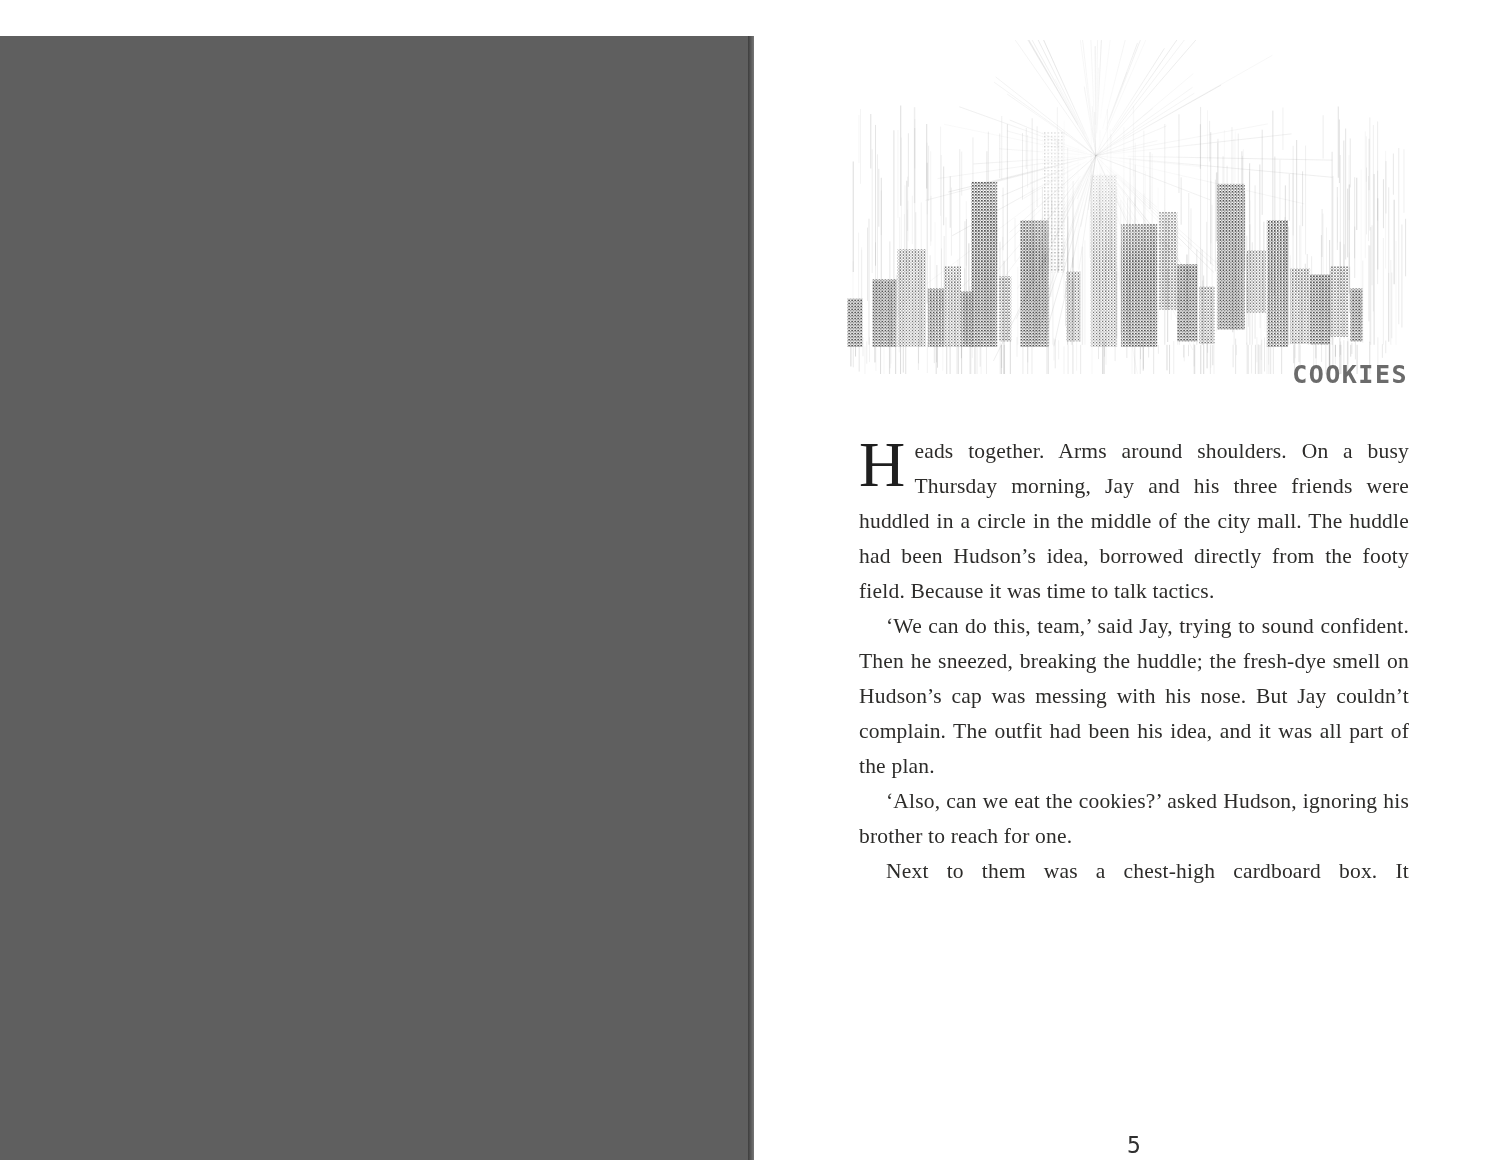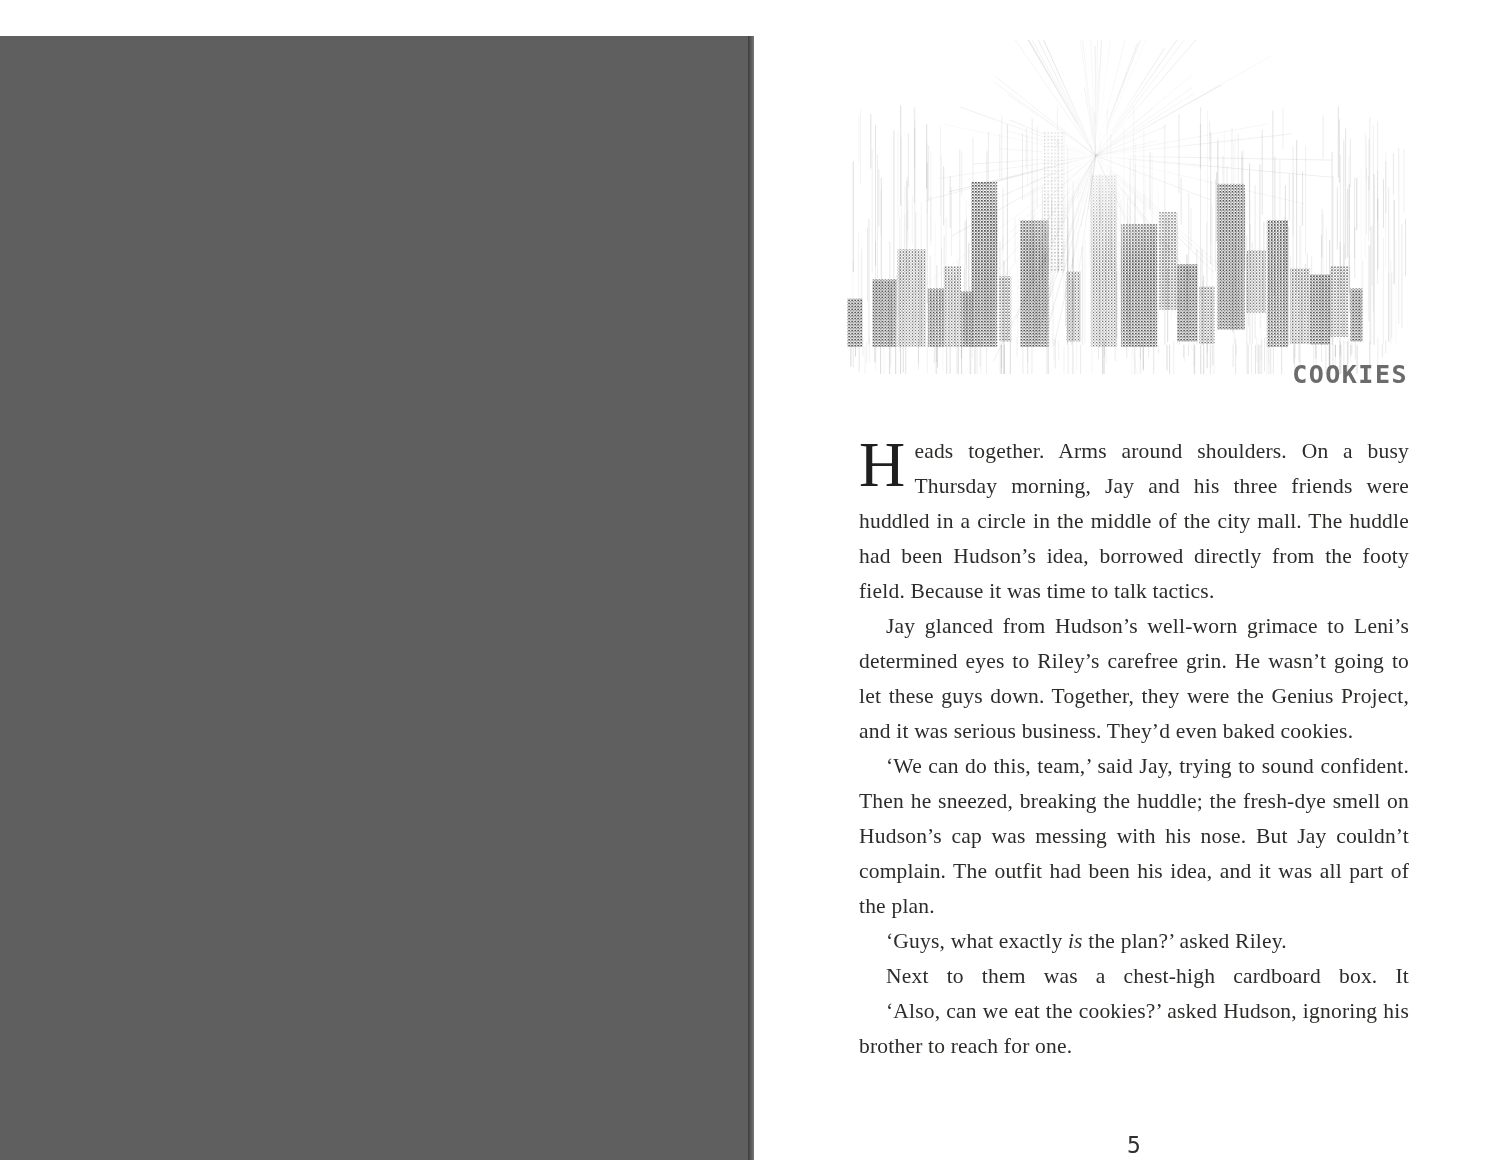--- a/index.html
+++ b/index.html
@@ -724,21 +724,19 @@
           <line x1="252" y1="115" x2="319.97341909947335" y2="-42.25517352778948" stroke="#b5b5b5" stroke-opacity="0.11" stroke-width="0.8"></line>
           <line x1="252" y1="115" x2="322.19258193911895" y2="85.43946640069555" stroke="#b5b5b5" stroke-opacity="0.17" stroke-width="0.8"></line>
           <line x1="252" y1="115" x2="244.35383836873055" y2="169.065868905279" stroke="#b5b5b5" stroke-opacity="0.21" stroke-width="0.8"></line>
           <line x1="252" y1="115" x2="147.64931653032681" y2="-34.83667745044852" stroke="#b5b5b5" stroke-opacity="0.18" stroke-width="0.8"></line>
           <line x1="252" y1="115" x2="349.86209754812546" y2="52.93239629509322" stroke="#b5b5b5" stroke-opacity="0.17" stroke-width="0.8"></line>
         </svg>
     </div>
     <div class="title">COOKIES</div>
     <div class="body">
         <p><span class="dropcap">H</span><span>eads together. Arms around shoulders. On a busy Thursday morning, Jay and his three friends were huddled in a circle in the middle of the city mall. The huddle had been Hudson’s idea, borrowed directly from the footy field. Because it was time to talk tactics.</span></p>
-        <p class="indent"><span>Jay glanced from Hudson’s well-worn grimace to Leni’s determined eyes to Riley’s carefree grin. He wasn’t going to let these guys down. Together, they were the Genius Project, and it was serious business. They’d even baked cookies.</span></p>
         <p class="indent"><span>‘We can do this, team,’ said Jay, trying to sound confident. Then he sneezed, breaking the huddle; the fresh-dye smell on Hudson’s cap was messing with his nose. But Jay couldn’t complain. The outfit had been his idea, and it was all part of the plan.</span></p>
-        <p class="indent"><span>‘Guys, what exactly </span><span class="it">is</span><span> the plan?’ asked Riley.</span></p>
+        <p class="indent"><span>‘Also, can we eat the cookies?’ asked Hudson, ignoring his brother to reach for one.</span></p>
         <p class="indent fj"><span>Next to them was a chest-high cardboard box. It</span></p>
-        <p class="indent"><span>‘Also, can we eat the cookies?’ asked Hudson, ignoring his brother to reach for one.</span></p>
       </div>
     <div class="pagenum">5</div>
   </div>
 </div>
 
 </body></html>

